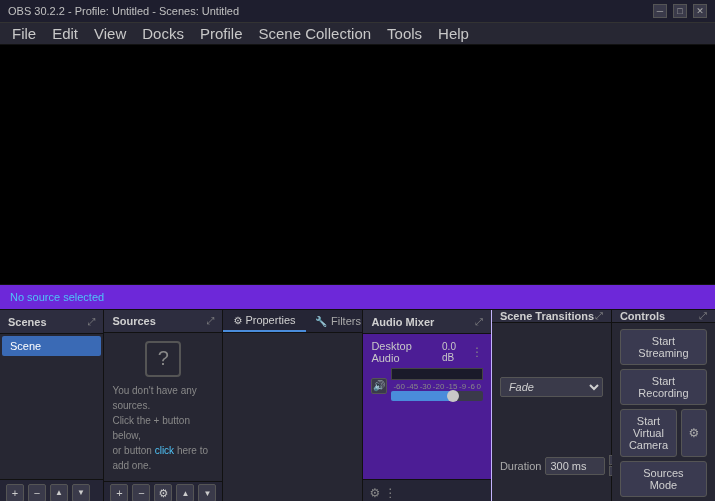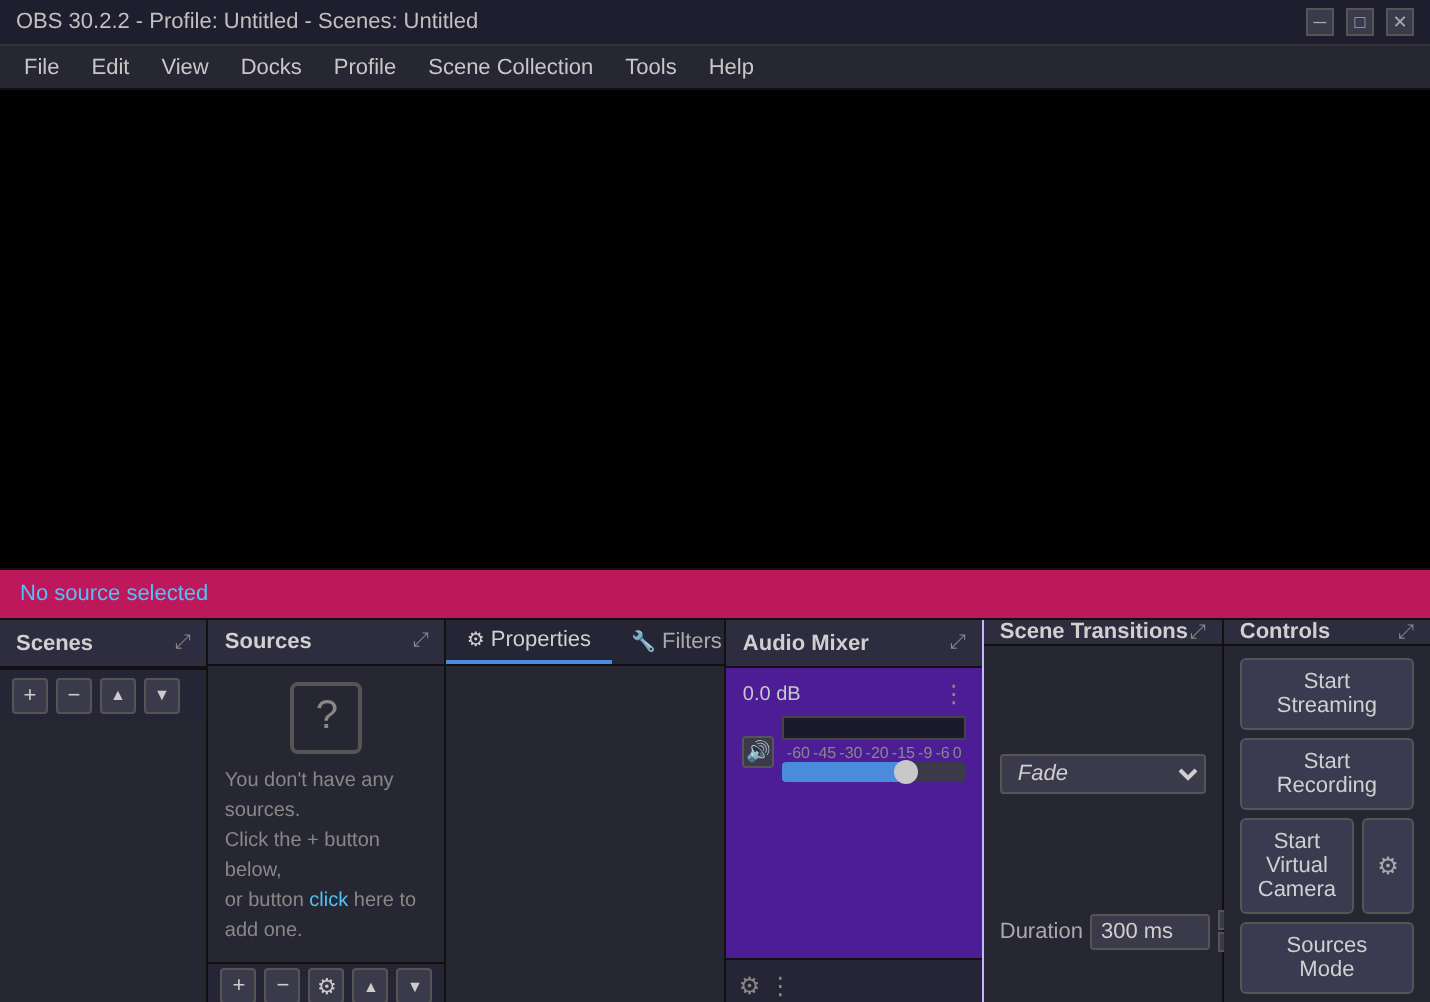--- a/index.html
+++ b/index.html
@@ -51,38 +51,38 @@
       height: 22px;
       display: flex;
       align-items: center;
       padding: 0 4px;
       border-bottom: 1px solid #111;
     }
     .menu-item {
       padding: 2px 8px;
       cursor: pointer;
       color: #c8c8c8;
-      font-size: 11px;
+      font-size: 15px;
       border-radius: 2px;
     }
 
     
     #preview {
       background: #000;
       height: 240px;
       display: flex;
       align-items: center;
       justify-content: center;
       position: relative;
       border-bottom: 1px solid #111;
     }
 
     
     #no-source-bar {
-      background: #be185d;
+      background: #6d28d9;
       height: 22px;
       display: flex;
       align-items: center;
       padding: 12px 10px;
       border-bottom: 1px solid #111;
       color: #4fc3f7;
       font-size: 11px;
     }
 
     
@@ -446,20 +446,23 @@
   <span>No source selected</span>
 </div>
 
 <div id="panels">
 
   <div id="scenes-panel">
     <div class="panel-header">
       <span class="panel-title">Scenes</span>
       <span class="panel-expand-icon">⤢</span>
     </div>
+    <div id="scenes-list">
+      <div class="scene-item active">Scene</div>
+    </div>
     <div class="panel-toolbar">
       <div class="tb-btn">+</div>
       <div class="tb-btn">−</div>
       <div class="tb-btn" style="font-size:8px;">▲</div>
       <div class="tb-btn" style="font-size:8px;">▼</div>
     </div>
   </div>
 
   <div id="sources-panel">
     <div class="panel-header">
@@ -497,20 +500,21 @@
     <div style="flex:1;"></div>
   </div>
 
   <div id="audio-panel">
     <div class="panel-header">
       <span class="panel-title">Audio Mixer</span>
       <span class="panel-expand-icon">⤢</span>
     </div>
     <div class="audio-channel">
       <div class="audio-channel-header">
+        <span class="audio-channel-name">Desktop Audio</span>
         <span class="audio-db">0.0 dB</span>
         <span style="color:#888;cursor:pointer;font-size:12px;">⋮</span>
       </div>
       <div class="audio-controls-row">
         <div class="mute-btn">🔊</div>
         <div style="flex:1;">
           <div class="volume-meter-container">
             <div class="volume-meter-bg">
               <div class="vm-green"></div>
               <div class="vm-yellow"></div>

